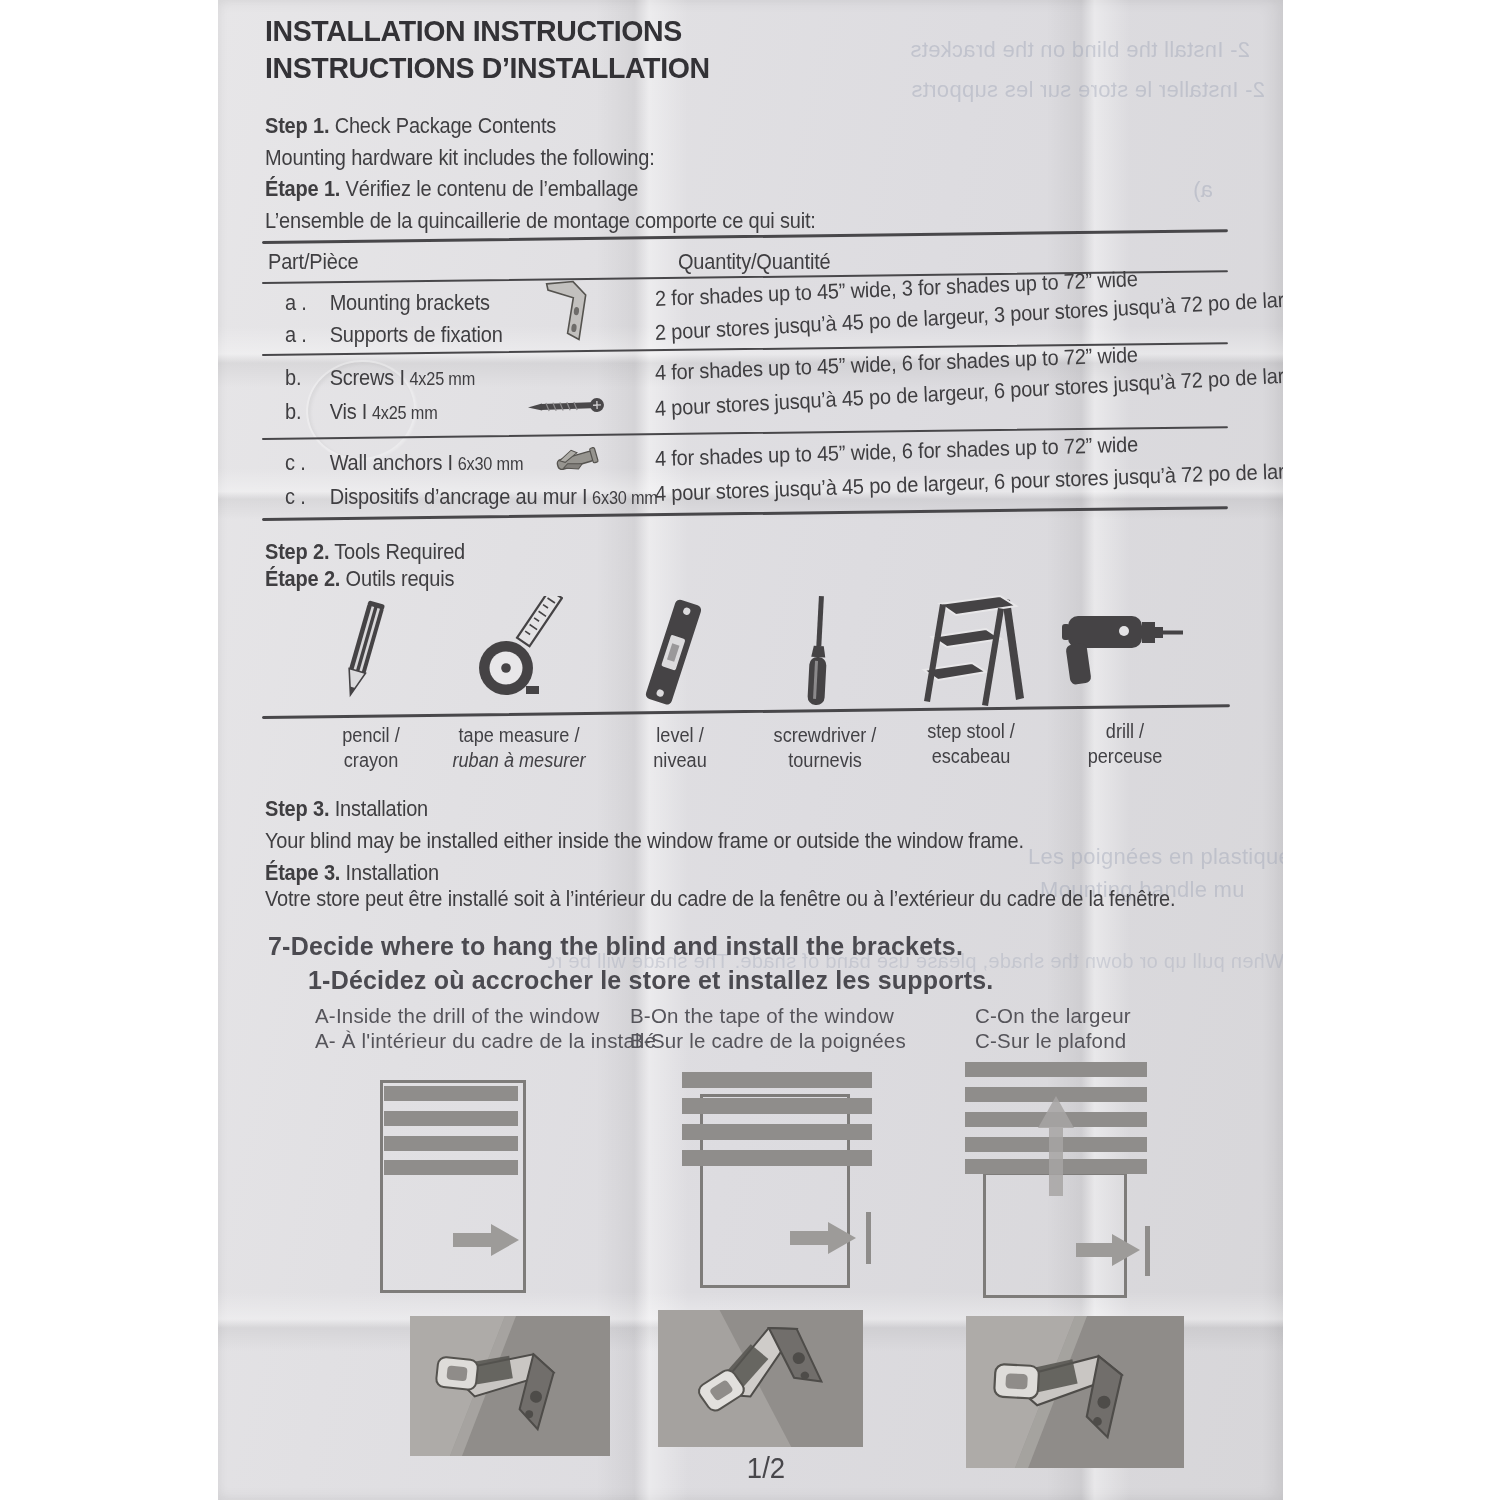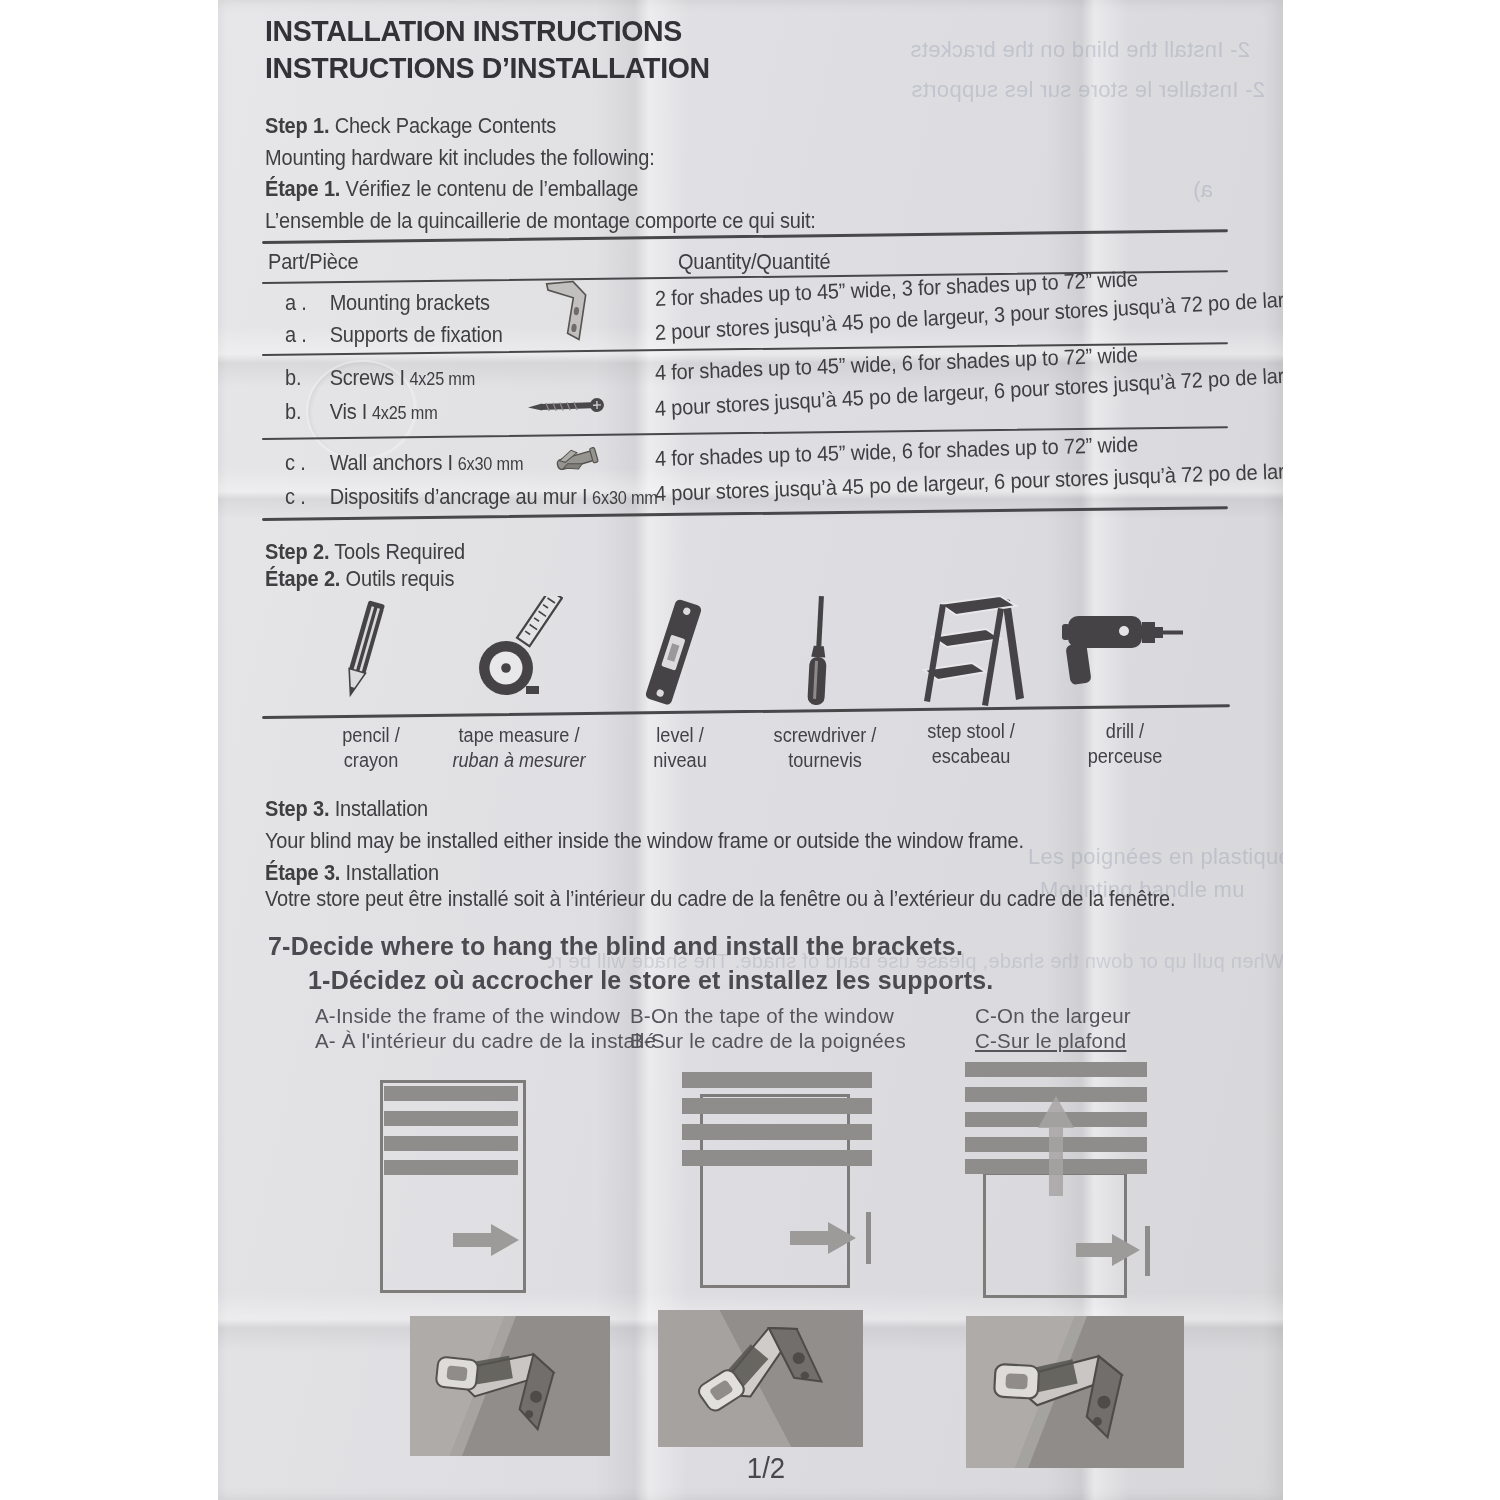--- a/index.html
+++ b/index.html
@@ -189,26 +189,26 @@
     <div class="toollab" style="left:812px;top:747px;">perceuse</div>
 
     <div class="t cx" style="left:47px;top:799px;"><span class="b">Step 3.</span> <span>Installation</span></div>
     <div class="t cx" style="left:47px;top:831px;">Your blind may be installed either inside the window frame or outside the window frame.</div>
     <div class="t cx" style="left:47px;top:863px;"><span class="b">Étape 3.</span> <span>Installation</span></div>
     <div class="t cx" style="left:47px;top:889px;">Votre store peut être installé soit à l’intérieur du cadre de la fenêtre ou à l’extérieur du cadre de la fenêtre.</div>
 
     <div class="t h1 arial" style="left:50px;top:934px;">7-Decide where to hang the blind and install the brackets.</div>
     <div class="t h1 arial" style="left:50px;top:968px;margin-left:40px;">1-Décidez où accrocher le store et installez les supports.</div>
 
-    <div class="t colhead" style="left:97px;top:1006px;">A-Inside the frame of the window</div>
+    <div class="t colhead" style="left:97px;top:1006px;">A-Inside the drill of the window</div>
     <div class="t colhead" style="left:97px;top:1031px;">A- À l'intérieur du cadre de la installé</div>
     <div class="t colhead" style="left:412px;top:1006px;">B-On the tape of the window</div>
     <div class="t colhead" style="left:412px;top:1031px;">B-Sur le cadre de la poignées</div>
     <div class="t colhead" style="left:757px;top:1006px;">C-On the largeur</div>
-    <div class="t colhead" style="left:757px;top:1031px;text-decoration:underline;">C-Sur le plafond</div>
+    <div class="t colhead" style="left:757px;top:1031px;">C-Sur le plafond</div>
 
     <div>
       <div class="frame" style="left:162px;top:1080px;width:140px;height:207px;"></div>
       <div class="slat" style="left:166px;top:1086px;width:134px;height:15px;"></div>
       <div class="slat" style="left:166px;top:1111px;width:134px;height:15px;"></div>
       <div class="slat" style="left:166px;top:1136px;width:134px;height:15px;"></div>
       <div class="slat" style="left:166px;top:1160px;width:134px;height:15px;"></div>
       <svg class="dg" style="left:235px;top:1222px;" width="68" height="36" viewBox="0 0 68 36">
           <polygon points="0,11 38,11 38,2 66,18 38,34 38,25 0,25" fill="#9d9b99"></polygon>
         </svg>

